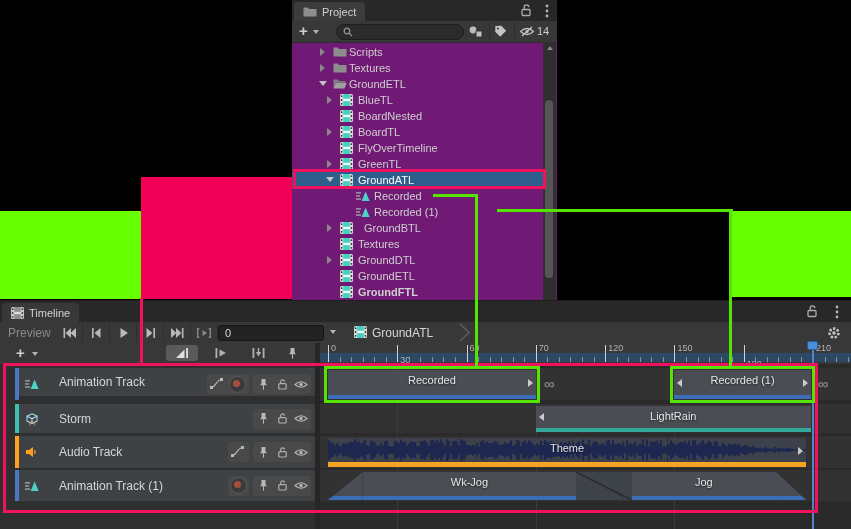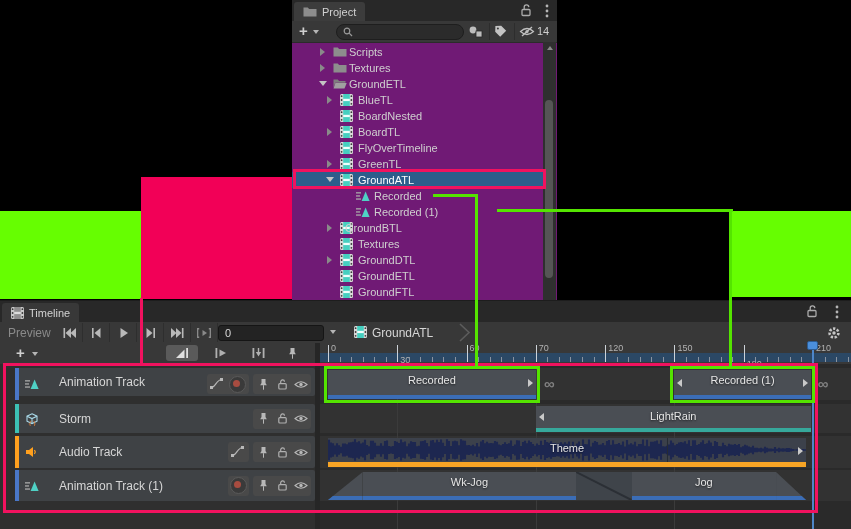--- a/index.html
+++ b/index.html
@@ -255,21 +255,21 @@
               <rect x="3.2" width="6.6" height="12" fill="#45cfc0"></rect>
               <rect x="3.2" y="4.8" width="6.6" height="2.3" fill="#effffc"></rect>
               <circle cx="1.6" cy="2.2" r="0.9" fill="#3a3a3a"></circle>
               <circle cx="1.6" cy="6" r="0.9" fill="#3a3a3a"></circle>
               <circle cx="1.6" cy="9.8" r="0.9" fill="#3a3a3a"></circle>
               <circle cx="11.4" cy="2.2" r="0.9" fill="#3a3a3a"></circle>
               <circle cx="11.4" cy="6" r="0.9" fill="#3a3a3a"></circle>
               <circle cx="11.4" cy="9.8" r="0.9" fill="#3a3a3a"></circle>
             </svg>
           </div>
-          <div class=" treelabel" style="position: absolute; left: 53px; top: 1.5px;">GroundBTL</div>
+          <div class=" treelabel" style="position: absolute; left: 72px; top: 1.5px;">GroundBTL</div>
         </div>
         <div style="position: absolute; left: 0px; top: 236px; width: 251px; height: 16px;">
           <div style="position: absolute; left: 48px; top: 2px; line-height: 0;">
             <svg width="13" height="12" viewBox="0 0 13 12">
               <rect width="13" height="12" rx="1.5" fill="#d9d9d9"></rect>
               <rect x="3.2" width="6.6" height="12" fill="#45cfc0"></rect>
               <rect x="3.2" y="4.8" width="6.6" height="2.3" fill="#effffc"></rect>
               <circle cx="1.6" cy="2.2" r="0.9" fill="#3a3a3a"></circle>
               <circle cx="1.6" cy="6" r="0.9" fill="#3a3a3a"></circle>
               <circle cx="1.6" cy="9.8" r="0.9" fill="#3a3a3a"></circle>
@@ -306,21 +306,21 @@
               <circle cx="1.6" cy="2.2" r="0.9" fill="#3a3a3a"></circle>
               <circle cx="1.6" cy="6" r="0.9" fill="#3a3a3a"></circle>
               <circle cx="1.6" cy="9.8" r="0.9" fill="#3a3a3a"></circle>
               <circle cx="11.4" cy="2.2" r="0.9" fill="#3a3a3a"></circle>
               <circle cx="11.4" cy="6" r="0.9" fill="#3a3a3a"></circle>
               <circle cx="11.4" cy="9.8" r="0.9" fill="#3a3a3a"></circle>
             </svg>
           </div>
           <div class=" treelabel" style="position: absolute; left: 66px; top: 1.5px;">GroundETL</div>
         </div>
-        <div style="position: absolute; left: 0px; top: 284px; width: 251px; height: 16px;">
+        <div style="position: absolute; left: 0px; top: 284px; width: 251px; height: 16px; font-weight: bold;">
           <div style="position: absolute; left: 48px; top: 2px; line-height: 0;">
             <svg width="13" height="12" viewBox="0 0 13 12">
               <rect width="13" height="12" rx="1.5" fill="#d9d9d9"></rect>
               <rect x="3.2" width="6.6" height="12" fill="#45cfc0"></rect>
               <rect x="3.2" y="4.8" width="6.6" height="2.3" fill="#effffc"></rect>
               <circle cx="1.6" cy="2.2" r="0.9" fill="#3a3a3a"></circle>
               <circle cx="1.6" cy="6" r="0.9" fill="#3a3a3a"></circle>
               <circle cx="1.6" cy="9.8" r="0.9" fill="#3a3a3a"></circle>
               <circle cx="11.4" cy="2.2" r="0.9" fill="#3a3a3a"></circle>
               <circle cx="11.4" cy="6" r="0.9" fill="#3a3a3a"></circle>

